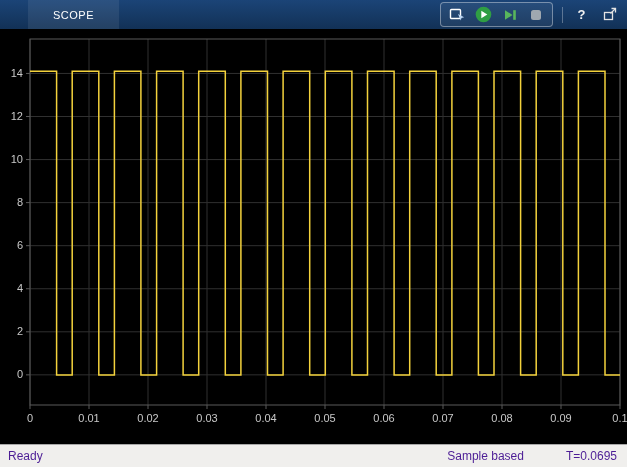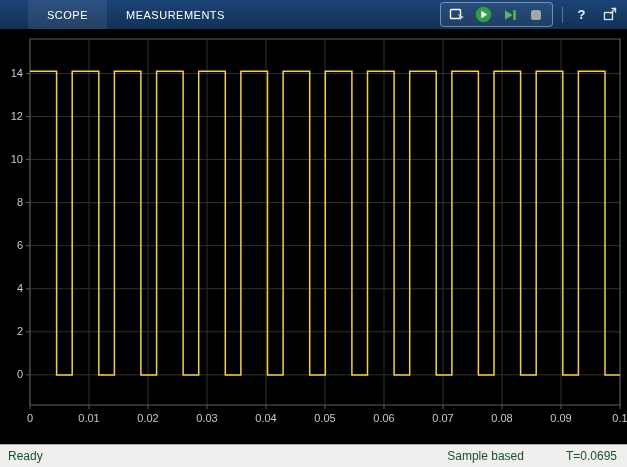--- a/index.html
+++ b/index.html
@@ -12,21 +12,21 @@
   }
   
   .toolbar {
     height: 29px; display: flex; align-items: center;
     background: linear-gradient(180deg, #1b4477 0%, #123156 100%);
     padding-right: 8px;
   }
   .tabs { display: flex; margin-left: 28px; height: 100%; }
   .tab {
     color: #ffffff; font-size: 11px; letter-spacing: .5px;
-    padding: 0 19px; display: flex; align-items: center; cursor: pointer;
+    padding: 0 25px; display: flex; align-items: center; cursor: pointer;
     white-space: nowrap;
   }
   .tab.active { background: rgba(255,255,255,.08); }
   .toolbar-right { margin-left: auto; display: flex; align-items: center; gap: 9px; }
   .icon-group {
     display: flex; align-items: center; gap: 7px; padding: 2px 7px;
     border: 1px solid rgba(255,255,255,.38);
     background: rgba(255,255,255,.06);
     border-radius: 4px;
   }
@@ -36,33 +36,32 @@
   }
   .vsep { width: 1px; height: 16px; background: rgba(255,255,255,.3); }
   .help-btn { color: #f2f2f2; font-weight: bold; font-size: 13px; }
   
   .plot-area { height: 415px; background: #000; }
   .plot-area svg { display: block; }
   
   .statusbar {
     height: 23px; background: #f0efed; border-top: 1px solid #a8a8a8;
     display: flex; align-items: center; padding: 0 8px;
-    font-size: 12px; color: #14532d;
+    font-size: 12px; color: #4c1d95;
   }
   .status-right { margin-left: auto; display: flex; align-items: flex-start; gap: 42px; padding-right: 2px; }
 </style>
 </head>
 <body>
 
 <div class="window">
 
   <div class="toolbar">
     <div class="tabs">
       <div class="tab active">SCOPE</div>
-      <div class="tab">MEASUREMENTS</div>
     </div>
 
     <div class="toolbar-right">
       <div class="icon-group">
         <div class="tool-btn">
           <svg width="18" height="16" viewBox="0 0 18 16">
             <rect x="1.5" y="2.5" width="10" height="9" rx="1" fill="none" stroke="#ffffff" stroke-width="1.4"></rect>
             <path d="M9 7 l6.2 3.2 -2.7 0.7 -0.8 2.7 z" fill="#bcd6f2"></path>
           </svg>
         </div>

